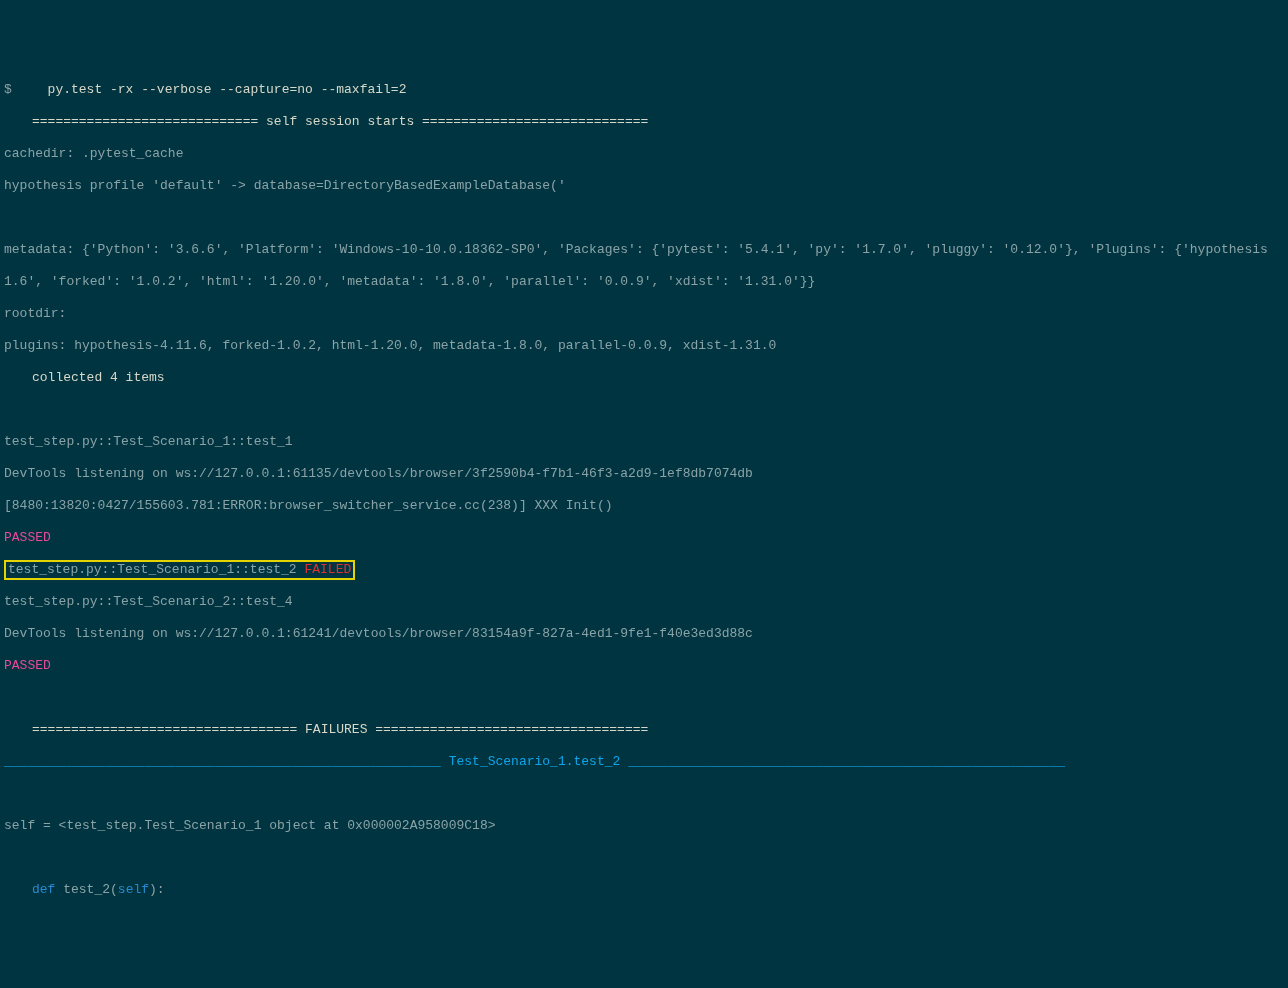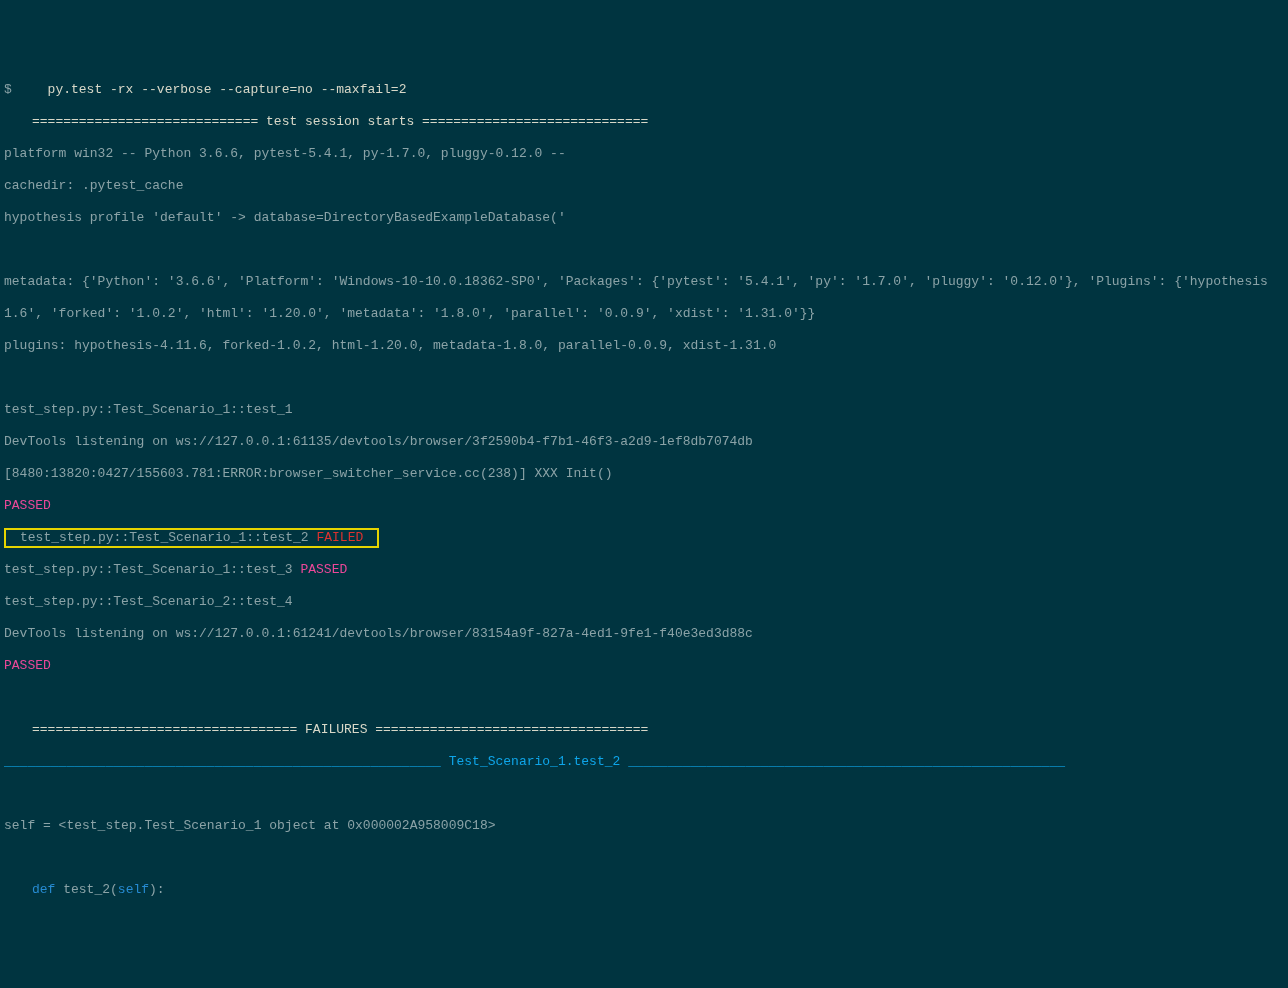--- a/index.html
+++ b/index.html
@@ -19,51 +19,51 @@
   }
   .prompt-sym { color: #8ba3a7; }
   .white { color: #d8d8c8; padding-left: 28px; }
   .gray { color: #8ba3a7; }
   .cyan { color: #ec4899; }
   .red { color: #dc322f; }
   .blue { color: #268bd2; }
   .highlight-box {
     border: 2px solid #e6d400;
     display: inline-block;
-    padding: 0 14px;
+    padding: 0 2px;
     margin: -2px 0;
   }
   .underline-red {
     color: #0ea5e9;
   }
   .line { display: block; }
   .indent1 { padding-left: 28px; }
 </style>
 </head>
 <body>
 
 
 
 <div class="term">
 <span class="line"><span class="prompt-sym">$ </span><span class="white">py.test -rx --verbose --capture=no --maxfail=2</span></span>
-<span class="line white">============================= test session starts =============================</span>
-<span class="line gray">platform win32 -- Python 3.6.6, pytest-5.4.1, py-1.7.0, pluggy-0.12.0 --</span>
+<span class="line white">============================= self session starts =============================</span>
 <span class="line gray">cachedir: .pytest_cache</span>
 <span class="line gray">hypothesis profile 'default' -&gt; database=DirectoryBasedExampleDatabase('</span>
 <span class="line">&nbsp;</span>
 <span class="line gray">metadata: {'Python': '3.6.6', 'Platform': 'Windows-10-10.0.18362-SP0', 'Packages': {'pytest': '5.4.1', 'py': '1.7.0', 'pluggy': '0.12.0'}, 'Plugins': {'hypothesis</span>
 <span class="line gray">1.6', 'forked': '1.0.2', 'html': '1.20.0', 'metadata': '1.8.0', 'parallel': '0.0.9', 'xdist': '1.31.0'}}</span>
+<span class="line gray">rootdir:</span>
 <span class="line gray">plugins: hypothesis-4.11.6, forked-1.0.2, html-1.20.0, metadata-1.8.0, parallel-0.0.9, xdist-1.31.0</span>
+<span class="line white">collected 4 items</span>
 <span class="line">&nbsp;</span>
 <span class="line gray">test_step.py::Test_Scenario_1::test_1</span>
 <span class="line gray">DevTools listening on ws://127.0.0.1:61135/devtools/browser/3f2590b4-f7b1-46f3-a2d9-1ef8db7074db</span>
 <span class="line gray">[8480:13820:0427/155603.781:ERROR:browser_switcher_service.cc(238)] XXX Init()</span>
 <span class="line cyan">PASSED</span>
 <span class="line"><span class="highlight-box"><span class="gray">test_step.py::Test_Scenario_1::test_2 </span><span class="red">FAILED</span></span></span>
-<span class="line"><span class="gray">test_step.py::Test_Scenario_1::test_3 </span><span class="cyan">PASSED</span></span>
 <span class="line gray">test_step.py::Test_Scenario_2::test_4</span>
 <span class="line gray">DevTools listening on ws://127.0.0.1:61241/devtools/browser/83154a9f-827a-4ed1-9fe1-f40e3ed3d88c</span>
 <span class="line cyan">PASSED</span>
 <span class="line">&nbsp;</span>
 <span class="line white">================================== FAILURES ===================================</span>
 <span class="line underline-red"><span>________________________________________________________ </span><span>Test_Scenario_1.test_2</span><span> ________________________________________________________</span></span>
 <span class="line">&nbsp;</span>
 <span class="line gray">self = &lt;test_step.Test_Scenario_1 object at 0x000002A958009C18&gt;</span>
 <span class="line">&nbsp;</span>
 <span class="line indent1"><span class="blue">def</span><span class="gray"> test_2(</span><span class="blue">self</span><span class="gray">):</span></span>

